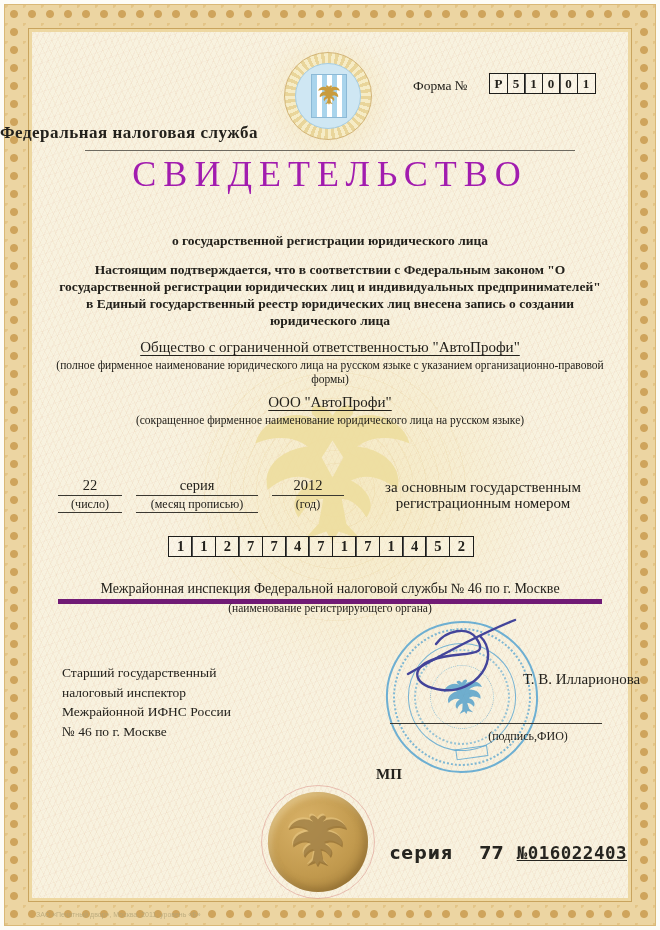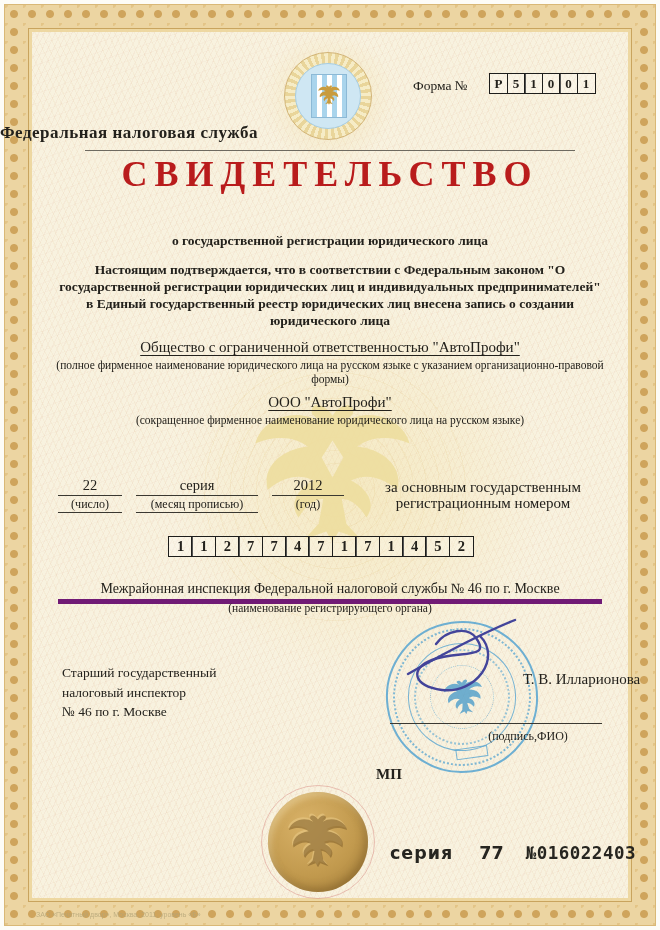--- a/index.html
+++ b/index.html
@@ -47,21 +47,21 @@
   .form-cells { position:absolute; left:489px; top:73px; display:flex; }
   .form-cells .cell { width:19px; height:21px; border:1.5px solid #1d1d1b; margin-left:-1.5px;
     display:flex; align-items:center; justify-content:center;
     font-weight:bold; font-size:13px; background:rgba(255,255,255,.25); }
   .form-cells .cell:first-child { margin-left:0; }
 
   .agency { position:absolute; left:0; top:123px; width:660px; text-align:left;
     font-size:17px; font-weight:bold; letter-spacing:.5px; }
   .agency-rule { position:absolute; left:85px; top:150px; width:490px; height:1px; background:#6e6a60; }
   .title { position:absolute; left:0; top:153px; width:660px; text-align:center;
-    font-size:36px; font-weight:bold; letter-spacing:7px; color:#b91c1c; }
+    font-size:36px; font-weight:normal; letter-spacing:7px; color:#a21caf; }
   .subtitle { position:absolute; left:0; top:233px; width:660px; text-align:center;
     font-size:13.5px; font-weight:bold; }
 
   .paragraph { position:absolute; left:40px; top:261px; width:580px; text-align:center;
     font-size:13.5px; font-weight:bold; line-height:17px; }
 
   .full-name { position:absolute; left:0; top:339px; width:660px; text-align:center; font-size:15px; }
   .underlined { text-decoration:underline; text-underline-offset:3px; text-decoration-thickness:1px; }
   .caption { position:absolute; width:660px; left:0; text-align:center; font-size:11.5px; line-height:14px; }
   .full-caption { top:358px; }
@@ -118,21 +118,21 @@
   .gold-seal .ring { position:absolute; inset:-7px; border-radius:50%;
     border:1.5px solid rgba(219,150,140,.55); }
   .gold-seal svg.hi { position:absolute; left:14px; top:13px; width:70px; height:74px; fill:rgba(235,205,140,.5); }
   .gold-seal svg.lo { position:absolute; left:15px; top:15px; width:70px; height:74px; fill:rgba(125,93,40,.55); }
 
   
   .series-row { position:absolute; left:390px; top:843px; display:flex; align-items:baseline;
     font-family:"DejaVu Sans", sans-serif; font-weight:bold; font-size:17.5px; color:#262520; }
   .series-label { letter-spacing:1px; }
   .series-value { margin-left:26px; }
-  .cert-number { margin-left:22px; font-family:"DejaVu Sans Mono", monospace; letter-spacing:.5px; }
+  .cert-number { margin-left:13px; font-family:"DejaVu Sans Mono", monospace; letter-spacing:.5px;text-decoration:underline; }
 
   .printer-note { position:absolute; left:36px; top:911px; font-family:"Liberation Sans", sans-serif;
     font-size:7px; color:#b3a478; opacity:.8; }
 </style>
 </head>
 <body>
 
 <div class="page">
 
   <div class="frame-band"></div>
@@ -217,20 +217,21 @@
     <div class="cell">5</div>
     <div class="cell">2</div>
   </div>
 
   <div class="authority">Межрайонная инспекция Федеральной налоговой службы № 46 по г. Москве</div>
   <div class="caption authority-caption">(наименование регистрирующего органа)</div>
 
   <div class="officer">
     <div>Старший государственный</div>
     <div>налоговый инспектор</div>
+    <div>Межрайонной ИФНС России</div>
     <div>№ 46 по г. Москве</div>
   </div>
 
   <div class="stamp">
     <div class="r1"></div>
     <div class="r2"></div>
     <div class="r3"></div>
     <div class="r4"></div>
     <svg viewBox="0 0 120 120">
         <path d="M60 18 C54 8 44 10 47 17 L52 22 C36 12 14 20 10 36 C24 30 36 32 44 38 C26 40 14 52 18 66 C30 56 40 56 48 60 C36 66 32 76 38 84 C44 74 50 72 54 72 L51 88 L42 98 L56 93 L60 100 L64 93 L78 98 L69 88 L66 72 C70 72 76 74 82 84 C88 76 84 66 72 60 C80 56 90 56 102 66 C106 52 94 40 76 38 C84 32 96 30 110 36 C106 20 84 12 68 22 L73 17 C76 10 66 8 60 18 Z"></path>

